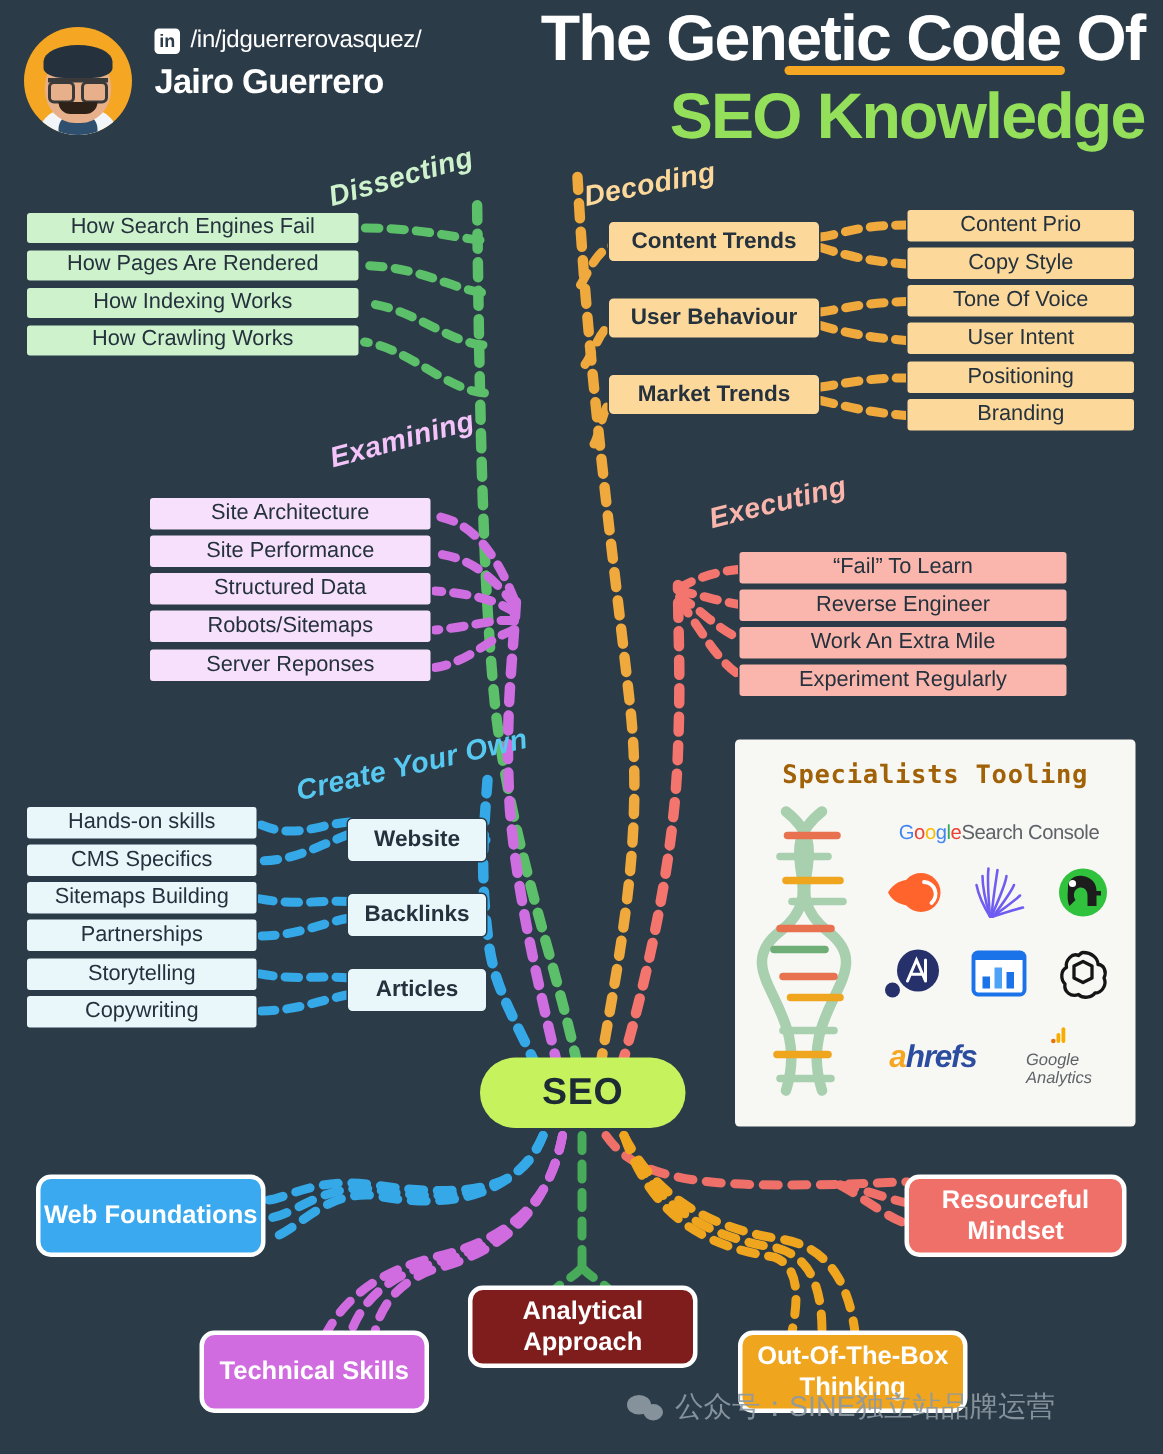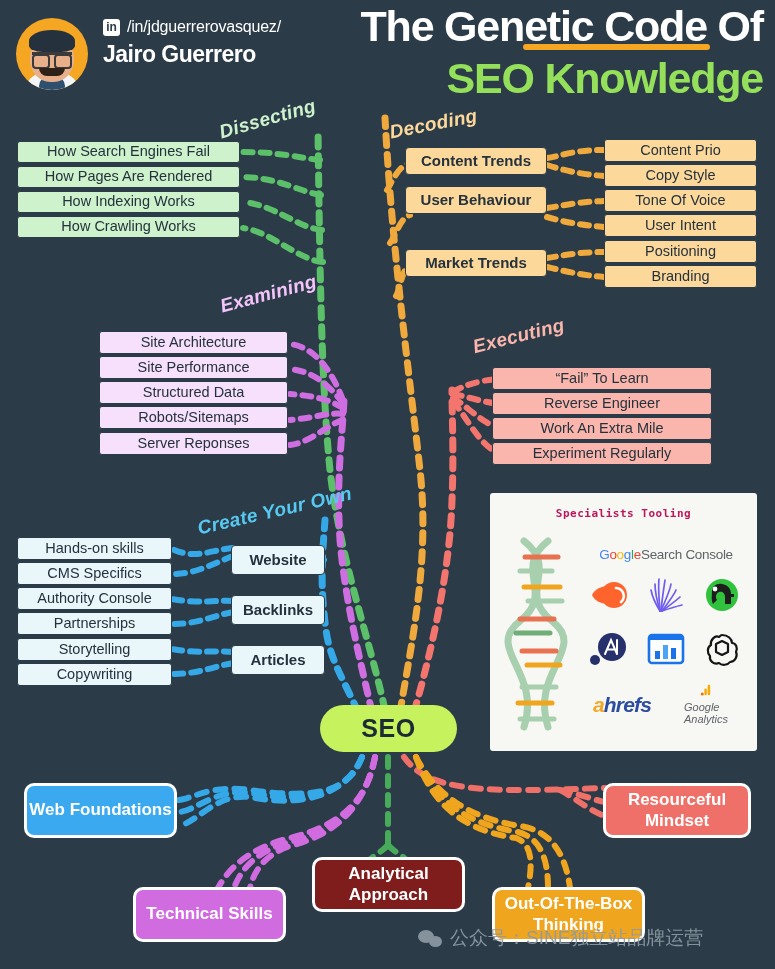--- a/index.html
+++ b/index.html
@@ -198,23 +198,23 @@
     width: 267px; height: 258px;
     background: #f7f7f4;
     border-radius: 3px;
     z-index: 4;
   }
   .tooling-title {
     position: absolute;
     top: 14px; left: 0; right: 0;
     text-align: center;
     font-family: "DejaVu Sans Mono", monospace;
-    font-size: 11px;
-    font-weight: bold;
-    color: #be185d;
+    font-size: 17px;
+    font-weight: bold;
+    color: #a16207;
     letter-spacing: 0.5px;
   }
   .dna { position: absolute; left: 12px; top: 42px; }
   .logo-grid {
     position: absolute;
     left: 92px; top: 44px;
     width: 168px;
   }
   .gsc {
     text-align: center;
@@ -390,21 +390,21 @@
   <div class="sec-label" style="left:219px; top:283px; color:#f3c3fa; transform:rotate(-15deg);">Examining</div>
   <div class="sec-label" style="left:472px; top:325px; color:#fab6ac; transform:rotate(-14deg);">Executing</div>
   <div class="sec-label" style="left:196px; top:500px; color:#57c8f0; transform:rotate(-13deg);">Create Your Own</div>
 
   <div class="node" style="left:17px; top:141px; width:223px; height:22px; background:#cdf2cc;">How Search Engines Fail</div>
   <div class="node" style="left:17px; top:166px; width:223px; height:22px; background:#cdf2cc;">How Pages Are Rendered</div>
   <div class="node" style="left:17px; top:191px; width:223px; height:22px; background:#cdf2cc;">How Indexing Works</div>
   <div class="node" style="left:17px; top:216px; width:223px; height:22px; background:#cdf2cc;">How Crawling Works</div>
 
   <div class="node bold" style="left:405px; top:147px; width:142px; height:28px; background:#fcd89a; border-radius:4px;">Content Trends</div>
-  <div class="node bold" style="left:405px; top:186px; width:142px; height:28px; background:#fcd89a; border-radius:4px;">User Behaviour</div>
+  <div class="node bold" style="left:405px; top:198px; width:142px; height:28px; background:#fcd89a; border-radius:4px;">User Behaviour</div>
   <div class="node bold" style="left:405px; top:249px; width:142px; height:28px; background:#fcd89a; border-radius:4px;">Market Trends</div>
 
   <div class="node" style="left:604px; top:139px; width:153px; height:23px; background:#fcd89a;">Content Prio</div>
   <div class="node" style="left:604px; top:189px; width:153px; height:23px; background:#fcd89a;">Tone Of Voice</div>
   <div class="node" style="left:604px; top:164px; width:153px; height:23px; background:#fcd89a;">Copy Style</div>
   <div class="node" style="left:604px; top:214px; width:153px; height:23px; background:#fcd89a;">User Intent</div>
   <div class="node" style="left:604px; top:240px; width:153px; height:23px; background:#fcd89a;">Positioning</div>
   <div class="node" style="left:604px; top:265px; width:153px; height:23px; background:#fcd89a;">Branding</div>
 
   <div class="node" style="left:99px; top:331px; width:189px; height:23px; background:#f6e0fb;">Site Architecture</div>
@@ -413,21 +413,21 @@
   <div class="node" style="left:99px; top:406px; width:189px; height:23px; background:#f6e0fb;">Robots/Sitemaps</div>
   <div class="node" style="left:99px; top:432px; width:189px; height:23px; background:#f6e0fb;">Server Reponses</div>
 
   <div class="node" style="left:492px; top:367px; width:220px; height:23px; background:#fab6ac;">“Fail” To Learn</div>
   <div class="node" style="left:492px; top:392px; width:220px; height:23px; background:#fab6ac;">Reverse Engineer</div>
   <div class="node" style="left:492px; top:417px; width:220px; height:23px; background:#fab6ac;">Work An Extra Mile</div>
   <div class="node" style="left:492px; top:442px; width:220px; height:23px; background:#fab6ac;">Experiment Regularly</div>
 
   <div class="node" style="left:17px; top:537px; width:155px; height:23px; background:#e9f7fb;">Hands-on skills</div>
   <div class="node" style="left:17px; top:562px; width:155px; height:23px; background:#e9f7fb;">CMS Specifics</div>
-  <div class="node" style="left:17px; top:587px; width:155px; height:23px; background:#e9f7fb;">Authority Console</div>
+  <div class="node" style="left:17px; top:587px; width:155px; height:23px; background:#e9f7fb;">Sitemaps Building</div>
   <div class="node" style="left:17px; top:612px; width:155px; height:23px; background:#e9f7fb;">Partnerships</div>
   <div class="node" style="left:17px; top:638px; width:155px; height:23px; background:#e9f7fb;">Storytelling</div>
   <div class="node" style="left:17px; top:663px; width:155px; height:23px; background:#e9f7fb;">Copywriting</div>
 
   <div class="node bold" style="left:231px; top:545px; width:94px; height:30px; background:#e9f7fb; border-radius:4px;">Website</div>
   <div class="node bold" style="left:231px; top:595px; width:94px; height:30px; background:#e9f7fb; border-radius:4px;">Backlinks</div>
   <div class="node bold" style="left:231px; top:645px; width:94px; height:30px; background:#e9f7fb; border-radius:4px;">Articles</div>
 
   <div class="seo-node">SEO</div>
 

